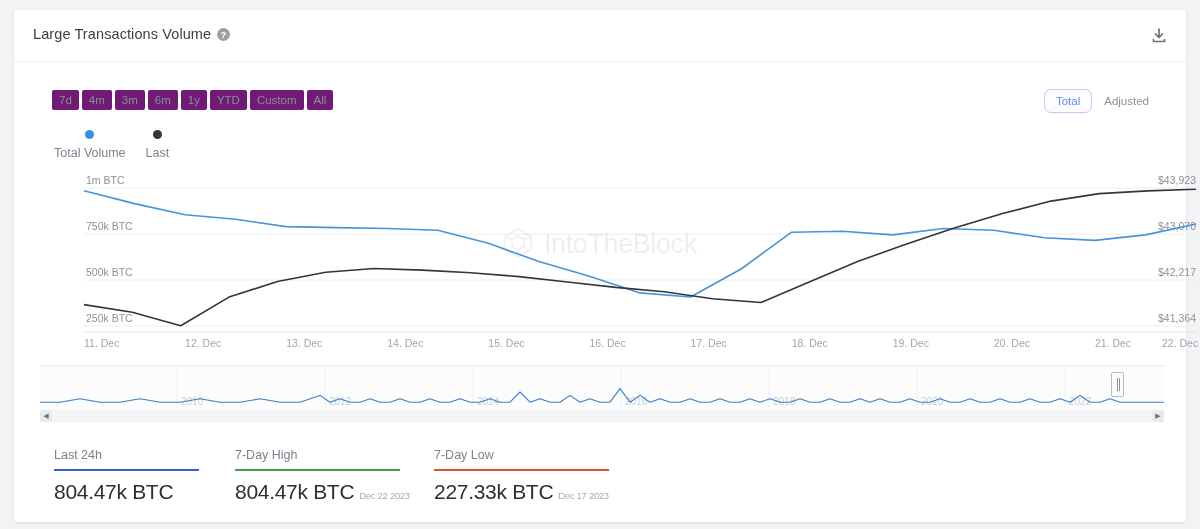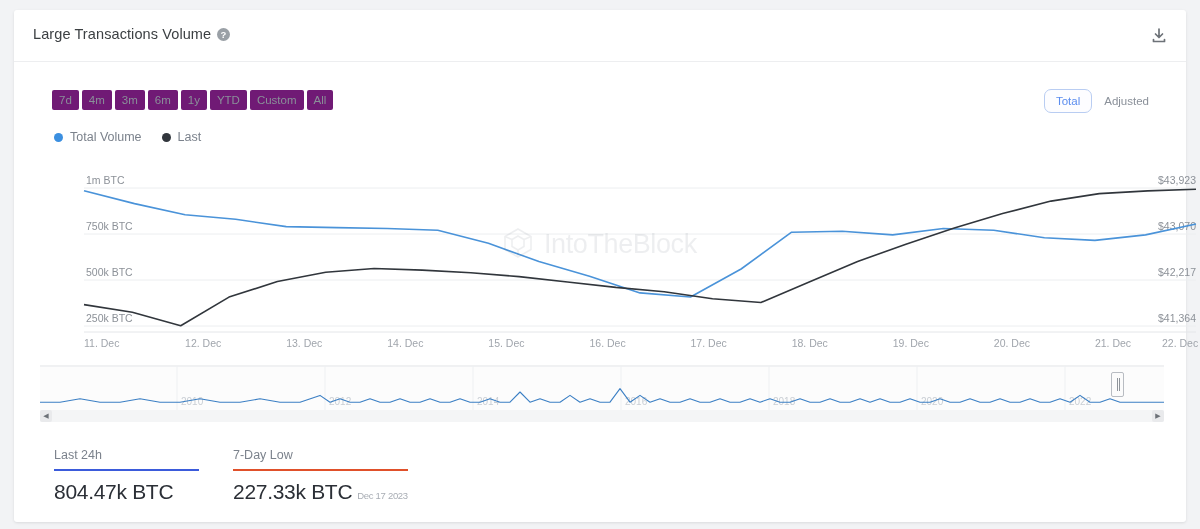--- a/index.html
+++ b/index.html
@@ -50,21 +50,21 @@
     position: absolute; right: 25px; top: 79px; display: flex;
   }
   .tg {
     padding: 4px 11px; font-size: 11.5px; line-height: 14px;
     cursor: pointer; border: 1px solid transparent; border-radius: 7px;
   }
   .tg.active { color: #5b8def; border-color: #b9cdf2; background: #fdfdff; }
   .tg.inactive { color: #8a9099; }
   
   #legend { position: absolute; left: 40px; top: 120px; display: flex; gap: 20px; align-items: center; }
-  .leg { display: flex; align-items: center; gap: 7px; cursor: pointer; }
+  .leg { display: flex; align-items: center; gap: 7px; cursor: pointer; flex-direction: column; }
   .leg .dot { width: 9px; height: 9px; border-radius: 50%; }
   .leg .lbl { font-size: 12.5px; color: #7b828c; }
   
   #chart-area { position: absolute; left: 0; top: 160px; width: 1172px; height: 190px; margin-left: 32px; }
   #chart-svg { position: absolute; left: 0; top: 0; }
   .ytick-l { font-size: 10.5px; fill: #8c9198; }
   .ytick-r { font-size: 10.5px; fill: #8c9198; text-anchor: end; }
   .xtick { font-size: 10.5px; fill: #a0a5ac; }
   #watermark {
     position: absolute; left: 455px; top: 56px;
@@ -235,20 +235,27 @@
   </div>
 
   <div id="stats">
     <div class="stat" style="width:145px">
       <div class="stat-label">Last 24h</div>
       <div class="stat-rule" style="background:#3b5bdb"></div>
       <div class="stat-value">
         <span>804.47k BTC</span><span class="stat-date"></span>
       </div>
     </div>
+    <div class="stat" style="width:165px;margin-left:36px">
+      <div class="stat-label">7-Day High</div>
+      <div class="stat-rule" style="background:#3fa34d"></div>
+      <div class="stat-value">
+        <span>804.47k BTC</span><span class="stat-date">Dec 22 2023</span>
+      </div>
+    </div>
     <div class="stat" style="width:175px;margin-left:34px">
       <div class="stat-label">7-Day Low</div>
       <div class="stat-rule" style="background:#e0502a"></div>
       <div class="stat-value">
         <span>227.33k BTC</span><span class="stat-date">Dec 17 2023</span>
       </div>
     </div>
   </div>
 
 </div>

